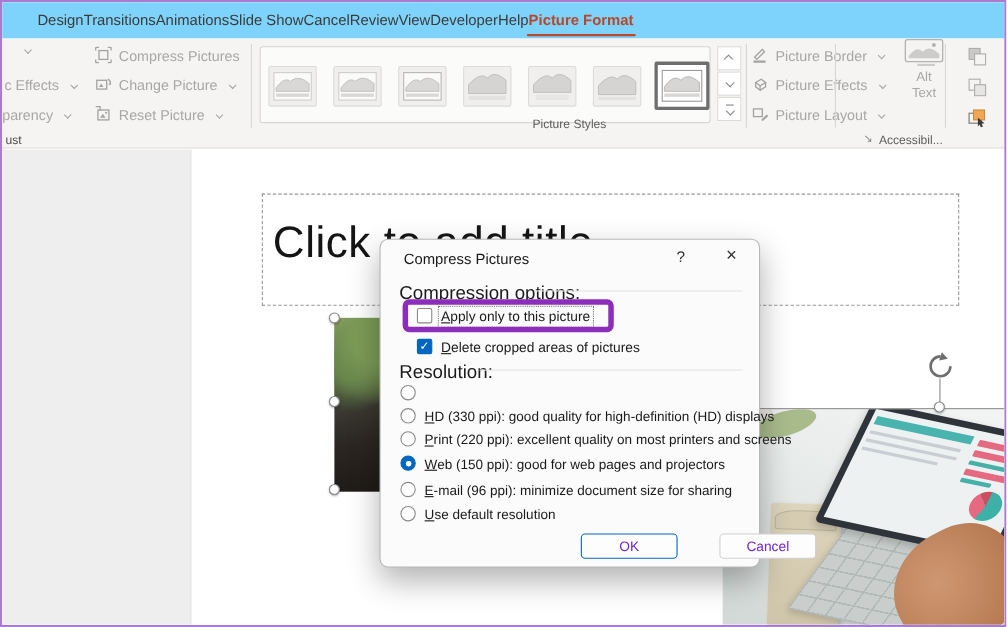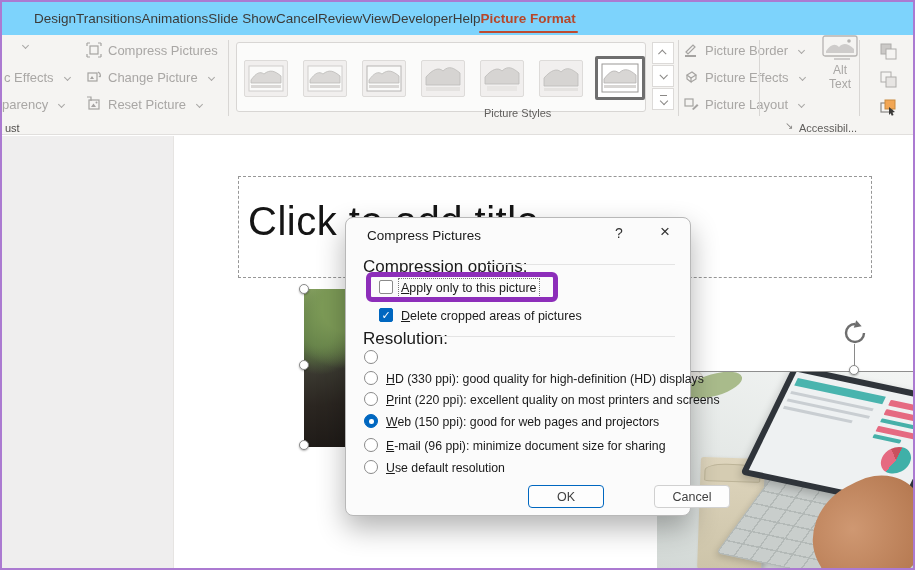--- a/index.html
+++ b/index.html
@@ -130,23 +130,23 @@
   .focus-dotted { outline:1px dotted #767676; outline-offset:2px; }
   #hl-box { position:absolute; left:20px; top:54px; width:192px; height:30px;
             border:5px solid #8d2eba; border-radius:6px; z-index:60; pointer-events:none; }
   .radio { position:absolute; width:14px; height:14px; border:1px solid #8a8a8a; border-radius:50%;
            background:#fff; }
   .radio.selected { background:#0067c0; border-color:#0067c0; }
   .radio.selected::after { content:""; position:absolute; left:4px; top:4px; width:4.5px; height:4.5px;
            background:#fff; border-radius:50%; }
   .radio-label { position:absolute; font-size:12.3px; white-space:nowrap; }
   .accel { text-decoration:underline; }
-  .dlg-btn { position:absolute; top:267px; width:76px; height:23px; border-radius:4px;
+  .dlg-btn { position:absolute; top:267px; width:88px; height:23px; border-radius:4px;
            background:#fdfdfd; font-size:12.5px; font-family:"Liberation Sans",sans-serif;
-           color:#404040; }
+           color:#6d28d9; }
   #btn-ok { left:182px; border:1px solid #0067c0; }
   #btn-cancel { left:267px; border:1px solid #d0d0d0;margin-left:41px; }
 
   svg { display:block; }
 </style>
 </head>
 <body>
 
 <div id="app">
 

